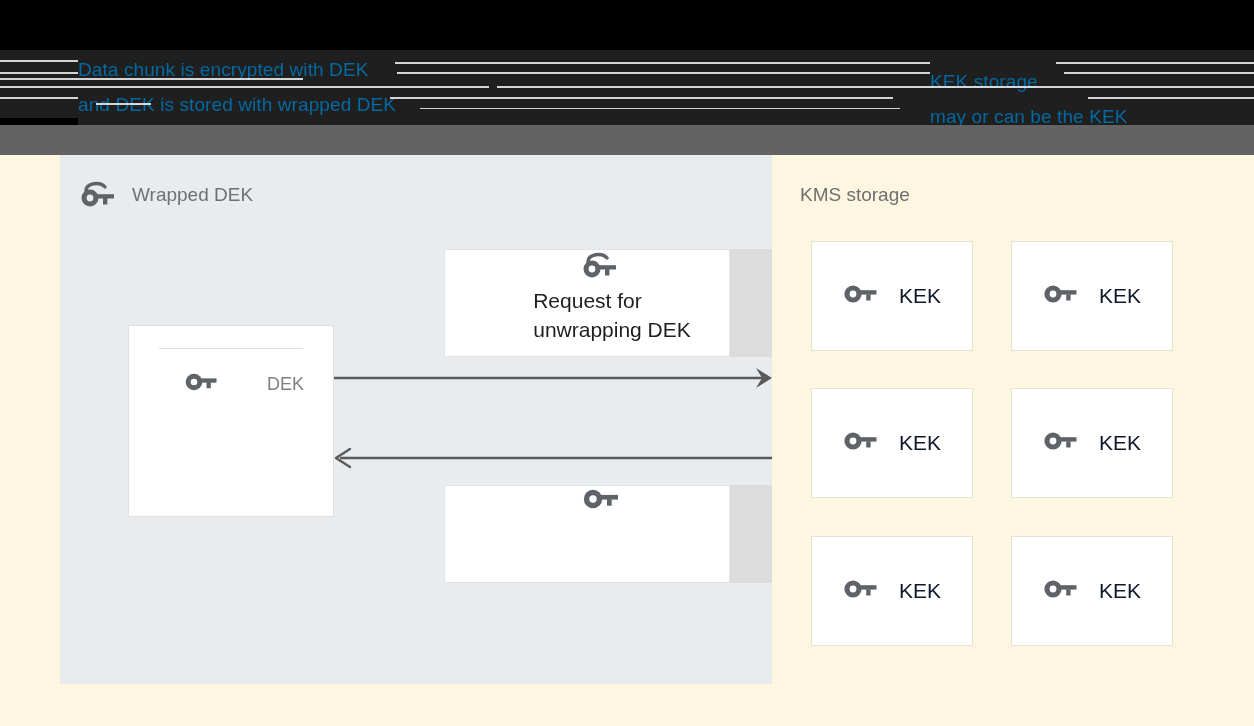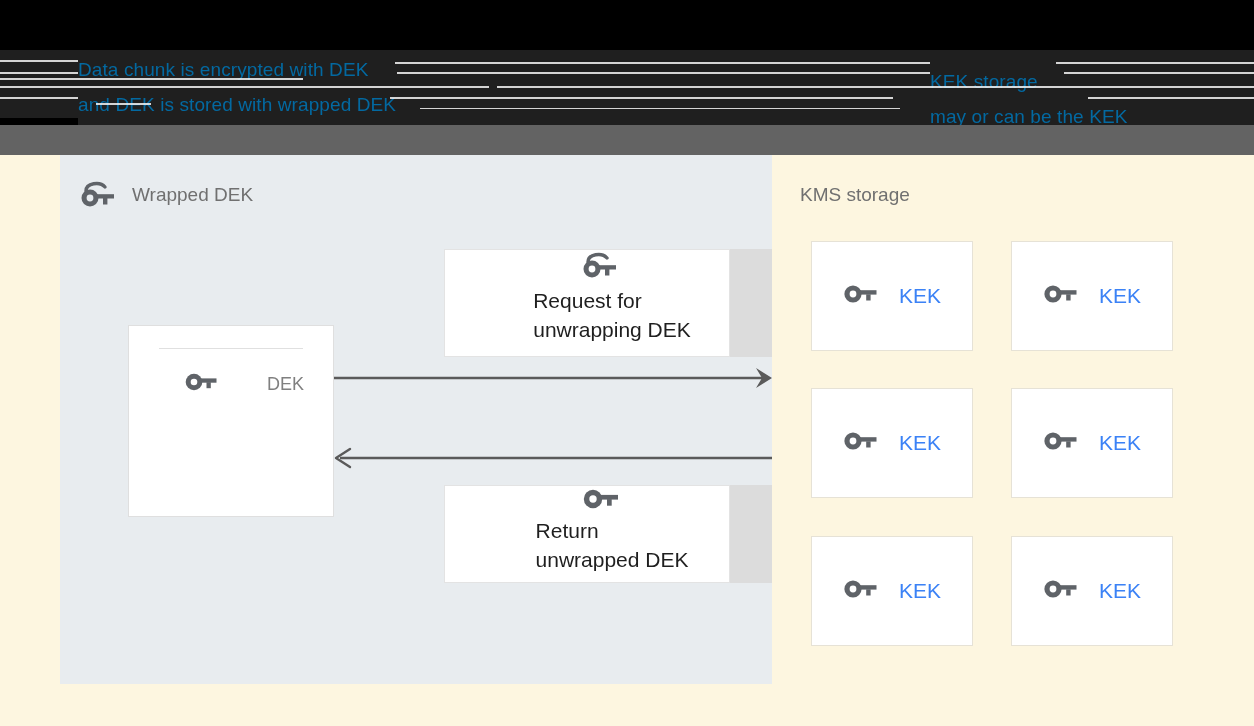--- a/index.html
+++ b/index.html
@@ -168,21 +168,21 @@
     width: 162px; height: 110px;
     background: #FFFFFF;
     box-sizing: border-box;
     border: 1px solid #E6E2D6;
     display: flex;
     align-items: center;
     justify-content: center;
   }
   .kek-label {
     font-size: 21px;
-    color: #3b82f6;
+    color: #0f172a;
     margin-left: 18px;
   }
 
   
   .arrow-svg {
     position: absolute;
     left: 0; top: 0;
     width: 1254px; height: 726px;
     pointer-events: none;
   }
@@ -269,22 +269,20 @@
 
   <div class="card msg-card ret">
     <span>
       <svg width="40" height="26" viewBox="0 0 40 26">
         <circle cx="11" cy="13" r="9.2" fill="#5f6368"></circle>
         <circle cx="11" cy="13" r="3.7" fill="#FFFFFF"></circle>
         <rect x="18.5" y="8.9" width="17.5" height="4.7" fill="#5f6368"></rect>
         <rect x="25" y="13.1" width="4.7" height="6.6" fill="#5f6368"></rect>
       </svg>
     </span>
-    <span class="msg-label">Return
-unwrapped DEK</span>
   </div>
 
   <div class="panel-right"></div>
   <div class="panel-title panel-title-right">KMS storage</div>
 
   <div class="kek-card" style="left:811px; top:241px;">
     <span>
       <svg width="38" height="24" viewBox="0 0 38 24">
           <circle cx="10" cy="12" r="8.6" fill="#5f6368"></circle>
           <circle cx="10" cy="12" r="3.4" fill="#FFFFFF"></circle>

